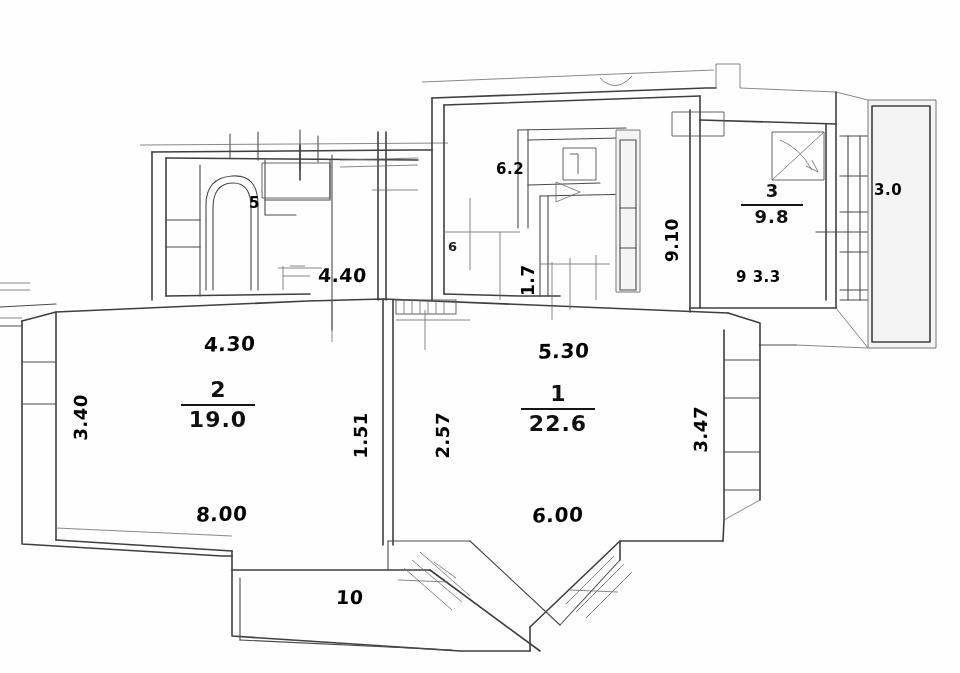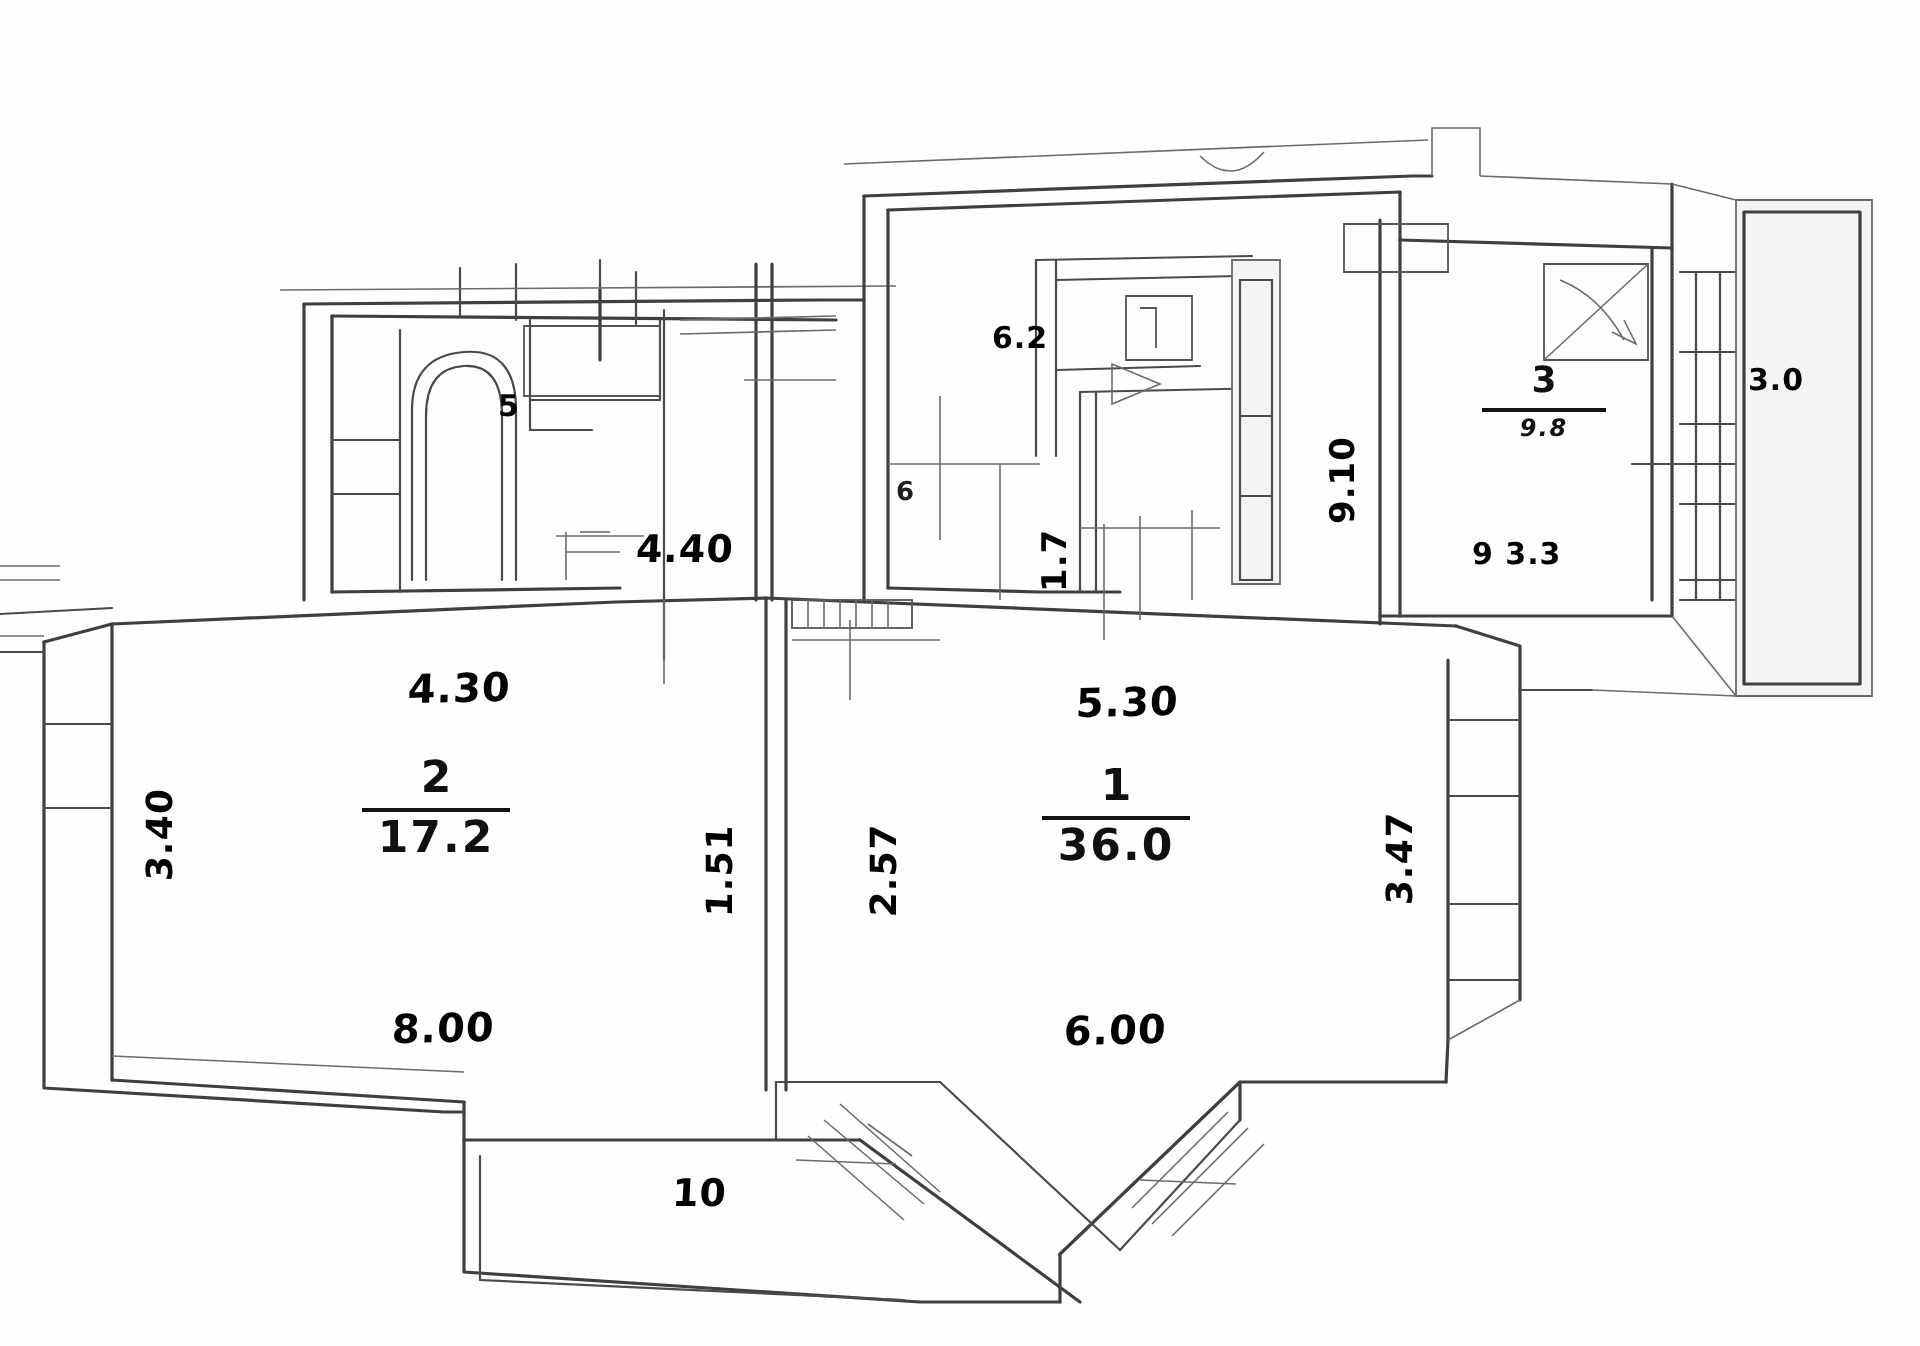--- a/index.html
+++ b/index.html
@@ -35,21 +35,21 @@
     text-align:center;
     font-family:"DejaVu Sans", sans-serif;
     color:#101010;
     user-select:none;
   }
   .frac .num{font-size:22px;font-weight:700;line-height:1.05;}
   .frac .bar{height:2px;background:#161616;margin:3px auto 2px auto;}
   .frac .den{font-size:22px;font-weight:700;line-height:1.05;letter-spacing:1px;}
 
   .frac.sm .num{font-size:18px;}
-  .frac.sm .den{font-size:12px;font-style:italic;}
+  .frac.sm .den{font-size:18px;}
 
   .blob{filter:contrast(1.15);}
 </style>
 </head>
 <body>
 
 <div id="sheet">
 
   <svg id="plan" viewBox="0 0 960 673" xmlns="http://www.w3.org/2000/svg">
     <defs>
@@ -256,35 +256,35 @@
       <path class="wl" d="M56,528 L232,536"></path>
       <path class="wl" d="M724,520 L760,500"></path>
     </g>
   </svg>
 
   <div class="ann dim2 blob" style="left:204px;top:334px;">4.30</div>
 
   <div class="frac" style="left:176px;top:378px;width:84px;">
     <div class="num">2</div>
     <div class="bar" style="width:74px;"></div>
-    <div class="den">17.2</div>
+    <div class="den">19.0</div>
   </div>
 
   <div class="ann dim2 blob" style="left:196px;top:504px;">8.00</div>
 
   <div class="ann vert2 blob" style="left:72px;top:440px;">3.40</div>
 
   <div class="ann vert2 blob" style="left:352px;top:458px;">1.51</div>
 
   <div class="ann dim2 blob" style="left:538px;top:341px;">5.30</div>
 
   <div class="frac" style="left:516px;top:382px;width:84px;">
     <div class="num">1</div>
     <div class="bar" style="width:74px;"></div>
-    <div class="den">36.0</div>
+    <div class="den">22.6</div>
   </div>
 
   <div class="ann dim2 blob" style="left:532px;top:505px;">6.00</div>
 
   <div class="ann vert2 blob" style="left:434px;top:458px;">2.57</div>
 
   <div class="ann vert2 blob" style="left:692px;top:452px;">3.47</div>
 
   <div class="frac sm" style="left:736px;top:182px;width:72px;">
     <div class="num">3</div>

